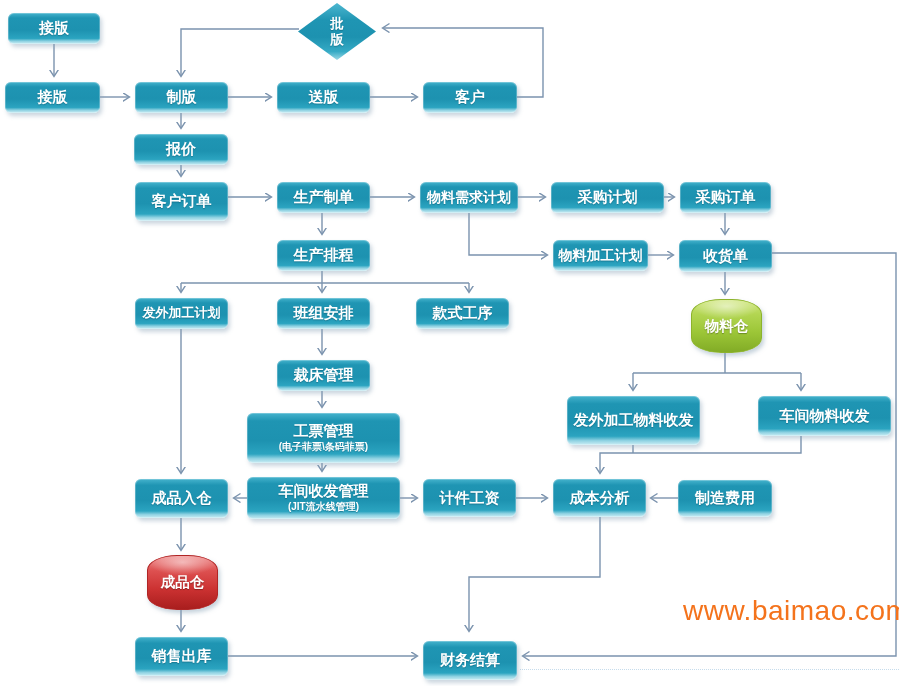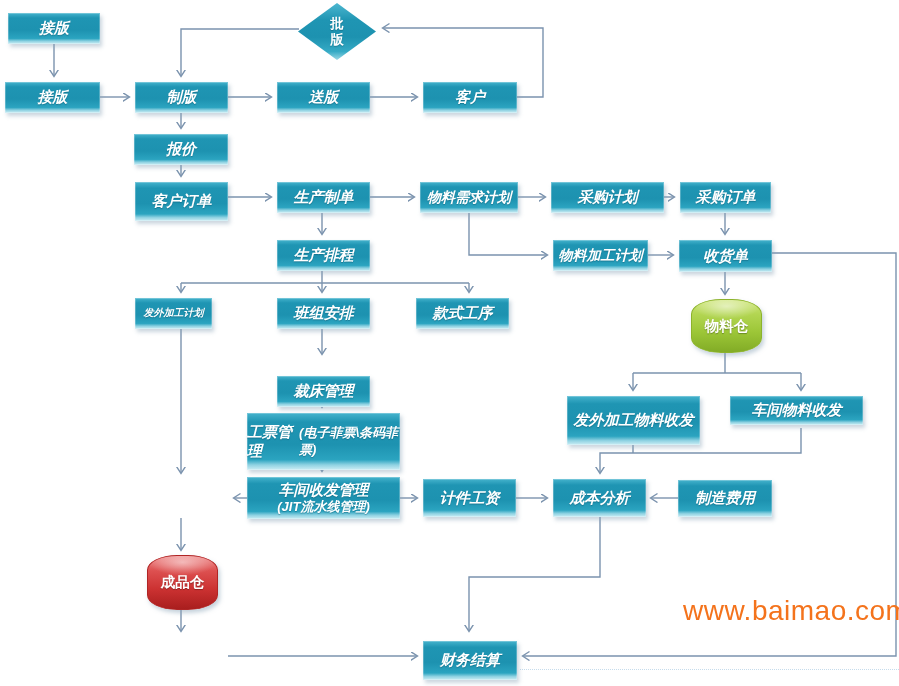--- a/index.html
+++ b/index.html
@@ -4,28 +4,27 @@
 <style>
   html,body{margin:0;padding:0;background:#ffffff;}
   #canvas{
     position:relative;width:899px;height:686px;background:#ffffff;overflow:hidden;
     font-family:"Liberation Sans","DejaVu Sans",sans-serif;
   }
   svg.wires{position:absolute;left:0;top:0;z-index:1;}
   .node{
     position:absolute;z-index:2;display:flex;align-items:center;justify-content:center;
     background:linear-gradient(180deg,#45b3cd 0%,#1f95b3 16%,#1d92b0 55%,#2ba4c0 82%,#8fd2e2 91%,#cdeef5 100%);
-    color:#ffffff;font-weight:bold;font-size:15px;text-align:left;
-    border-radius:0;
+    color:#ffffff;font-weight:bold;font-size:15px;text-align:right;
+    border-radius:6px;
     box-shadow:2px 3px 4px rgba(140,165,185,.45), inset 0 0 0 1px rgba(255,255,255,.25);
     text-shadow:0 1px 1px rgba(0,60,80,.35);
     line-height:1.25;
-    font-style:italic;
-  }
-  .node .sub{font-size:13px;font-weight:bold;display:block;}
+  }
+  .node .sub{font-size:10px;font-weight:bold;display:block;}
   .diamond{
     position:absolute;z-index:2;display:flex;align-items:center;justify-content:center;
     background:linear-gradient(180deg,#4db7d0 0%,#1f95b3 30%,#1d92b0 60%,#35aac5 85%,#9ad8e6 100%);
     clip-path:polygon(50% 0,100% 50%,50% 100%,0 50%);
     color:#fff;font-weight:bold;font-size:13.5px;text-align:center;line-height:1.15;
     text-shadow:0 1px 1px rgba(0,60,80,.35);
   }
   .cyl{
     position:absolute;z-index:2;display:flex;align-items:center;justify-content:center;
     color:#fff;font-weight:bold;font-size:14.5px;text-align:center;
@@ -166,53 +165,56 @@
   </div>
 
   <div class="node" style="left:553px;top:240px;width:95px;height:31px;font-size:14px">
     <span>物料加工计划</span>
   </div>
 
   <div class="node" style="left:679px;top:240px;width:93px;height:32px">
     <span>收货单</span>
   </div>
 
-  <div class="node" style="left:135px;top:298px;width:77px;height:31px;font-size:10px">
+  <div class="node" style="left:135px;top:298px;width:93px;height:31px;font-size:13px">
     <span>发外加工计划</span>
   </div>
 
   <div class="node" style="left:277px;top:298px;width:93px;height:31px">
     <span>班组安排</span>
   </div>
 
   <div class="node" style="left:416px;top:298px;width:93px;height:31px">
     <span>款式工序</span>
   </div>
 
   <div class="cyl green" style="left:691px;top:299px;width:69px;height:52px">
     <span>物料仓</span>
   </div>
 
-  <div class="node" style="left:277px;top:376px;width:93px;height:31px">
+  <div class="node" style="left:277px;top:360px;width:93px;height:31px">
     <span>裁床管理</span>
   </div>
 
-  <div class="node" style="left:247px;top:413px;width:153px;height:57px;flex-direction:row">
+  <div class="node" style="left:247px;top:413px;width:153px;height:50px;flex-direction:column">
     <span>工票管理</span>
     <span class="sub">(电子菲票\条码菲票)</span>
   </div>
 
   <div class="node" style="left:567px;top:396px;width:133px;height:49px">
     <span>发外加工物料收发</span>
   </div>
 
-  <div class="node" style="left:730px;top:396px;width:133px;height:29px">
+  <div class="node" style="left:758px;top:396px;width:133px;height:40px">
     <span>车间物料收发</span>
   </div>
 
+  <div class="node" style="left:135px;top:479px;width:93px;height:39px">
+    <span>成品入仓</span>
+  </div>
 
   <div class="node" style="left:423px;top:479px;width:93px;height:38px">
     <span>计件工资</span>
   </div>
 
   <div class="node" style="left:247px;top:477px;width:153px;height:42px;flex-direction:column">
     <span>车间收发管理</span>
     <span class="sub">(JIT流水线管理)</span>
   </div>
 
@@ -221,20 +223,23 @@
   </div>
 
   <div class="node" style="left:678px;top:480px;width:94px;height:37px">
     <span>制造费用</span>
   </div>
 
   <div class="cyl red" style="left:147px;top:555px;width:69px;height:53px">
     <span>成品仓</span>
   </div>
 
+  <div class="node" style="left:135px;top:637px;width:93px;height:39px">
+    <span>销售出库</span>
+  </div>
 
   <div class="node" style="left:423px;top:641px;width:94px;height:39px">
     <span>财务结算</span>
   </div>
 
   <div class="watermark" style="left: 683px; top: 595px; color: rgb(244, 115, 28);">www.baimao.com</div>
 
   <div class="bottom-faint" style="left:520px;top:669px;width:379px"></div>
 
 </div>

